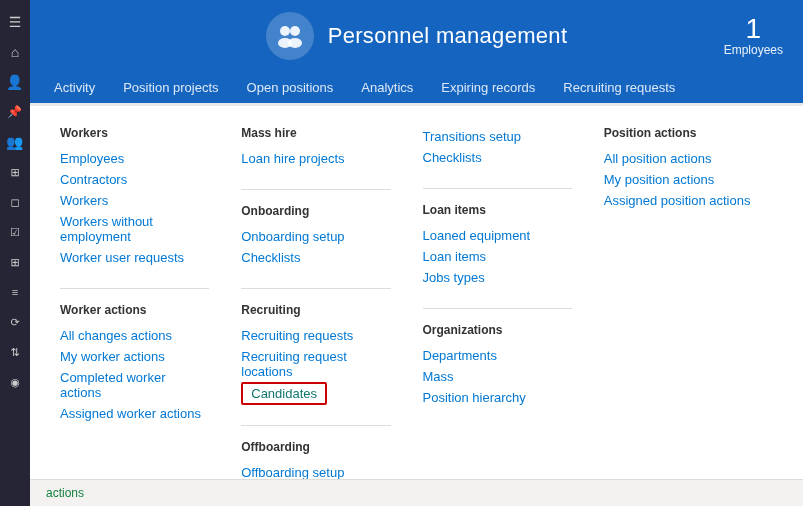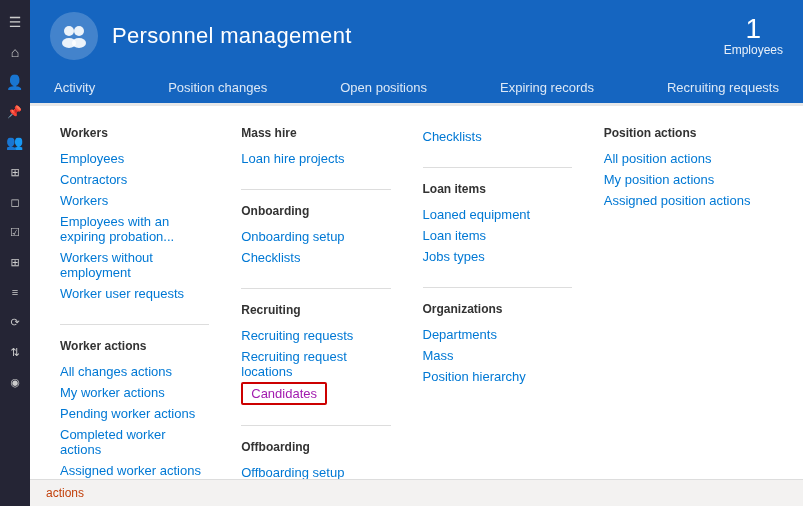--- a/index.html
+++ b/index.html
@@ -42,20 +42,21 @@
     
     .header {
       background: #1565c0;
       color: white;
       display: flex;
       align-items: center;
       padding: 0 20px;
       height: 72px;
       flex-shrink: 0;
       position: relative;
+      justify-content: center;
     }
     .header-icon-circle {
       width: 48px;
       height: 48px;
       background: rgba(255,255,255,0.2);
       border-radius: 50%;
       display: flex;
       align-items: center;
       justify-content: center;
       margin-right: 14px;
@@ -82,21 +83,20 @@
     }
 
     
     .nav-tabs {
       background: #1565c0;
       display: flex;
       align-items: flex-end;
       padding: 0 10px;
       flex-shrink: 0;
       border-bottom: 3px solid #e8e8e8;
-      justify-content: space-between;
     }
     .nav-tab {
       padding: 8px 14px;
       color: rgba(255,255,255,0.85);
       font-size: 13px;
       cursor: pointer;
       border-bottom: 3px solid transparent;
       margin-bottom: -3px;
       white-space: nowrap;
     }
@@ -148,32 +148,32 @@
       text-decoration: none;
       padding: 3px 0;
       cursor: pointer;
     }
 
     .menu-link.highlighted {
       border: 2px solid #c00;
       padding: 2px 8px;
       display: inline-block;
       border-radius: 2px;
-      color: #a21caf;
+      color: #0f766e;
     }
 
     
     .bottom-bar {
       background: #f3f2f1;
       border-top: 1px solid #ddd;
       display: flex;
       align-items: center;
       padding: 6px 16px;
       font-size: 12px;
-      color: #c2410c;
+      color: #15803d;
       flex-shrink: 0;
     }
   </style>
 </head>
 <body>
 
 <div class="nav-rail">
   <div class="nav-rail-icon">☰</div>
   <div class="nav-rail-icon">⌂</div>
   <div class="nav-rail-icon">👤</div>
@@ -202,46 +202,45 @@
     </div>
     <div class="header-title">Personnel management</div>
     <div class="header-stat">
       <div class="header-stat-num">1</div>
       <div class="header-stat-label">Employees</div>
     </div>
   </div>
 
   <div class="nav-tabs">
     <div class="nav-tab">Activity</div>
-    <div class="nav-tab">Position changes</div>
+    <div class="nav-tab">Position projects</div>
     <div class="nav-tab">Open positions</div>
+    <div class="nav-tab">Analytics</div>
     <div class="nav-tab">Expiring records</div>
     <div class="nav-tab">Recruiting requests</div>
 
   </div>
 
   <div class="dropdown-area">
     <div class="dropdown-columns">
 
       <div class="dropdown-col" style="max-width:220px">
         <div class="col-section">
           <div class="col-section-title">Workers</div>
           <a class="menu-link">Employees</a>
           <a class="menu-link">Contractors</a>
           <a class="menu-link">Workers</a>
-          <a class="menu-link">Employees with an expiring probation...</a>
           <a class="menu-link">Workers without employment</a>
           <a class="menu-link">Worker user requests</a>
         </div>
         <hr class="col-section-divider">
         <div class="col-section">
           <div class="col-section-title">Worker actions</div>
           <a class="menu-link">All changes actions</a>
           <a class="menu-link">My worker actions</a>
-          <a class="menu-link">Pending worker actions</a>
           <a class="menu-link">Completed worker actions</a>
           <a class="menu-link">Assigned worker actions</a>
         </div>
       </div>
 
       <div class="dropdown-col" style="max-width:200px">
         <div class="col-section">
           <div class="col-section-title">Mass hire</div>
           <a class="menu-link">Loan hire projects</a>
         </div>
@@ -261,20 +260,21 @@
         <hr class="col-section-divider">
         <div class="col-section">
           <div class="col-section-title">Offboarding</div>
           <a class="menu-link">Offboarding setup</a>
 
         </div>
       </div>
 
       <div class="dropdown-col" style="max-width:200px">
         <div class="col-section">
+          <a class="menu-link">Transitions setup</a>
           <a class="menu-link">Checklists</a>
         </div>
         <hr class="col-section-divider">
         <div class="col-section">
           <div class="col-section-title">Loan items</div>
           <a class="menu-link">Loaned equipment</a>
           <a class="menu-link">Loan items</a>
           <a class="menu-link">Jobs types</a>
         </div>
         <hr class="col-section-divider">

